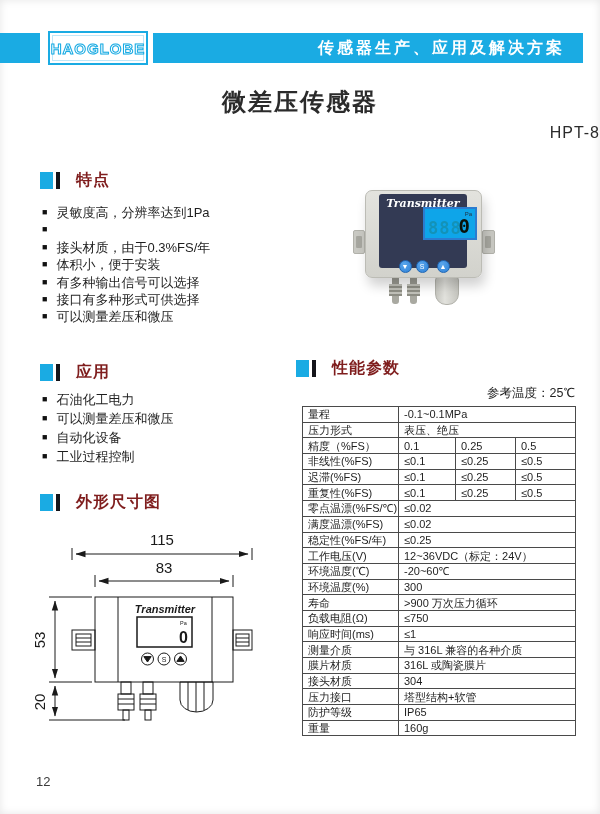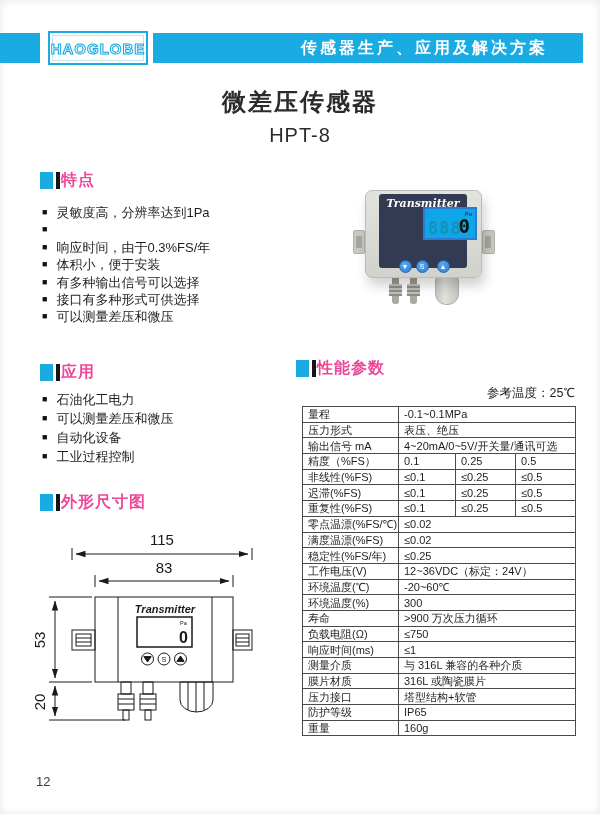--- a/index.html
+++ b/index.html
@@ -16,32 +16,32 @@
     box-shadow:inset 0 0 0 2px #fff, inset 0 0 0 3px #bfe7f8;
     text-align:center;
   }
   .logo-text{
     font-weight:800;font-size:15px;letter-spacing:1px;color:#fff;
     -webkit-text-stroke:1px #1AABE3;text-shadow:0 0 1px #1AABE3;
   }
   .banner{
     position:absolute;left:153px;top:33px;width:430px;height:30px;box-sizing:border-box;
     background:#1AABE3;color:#fff;font-size:16px;font-weight:bold;letter-spacing:3px;
-    text-align:right;line-height:30px;padding-right:35px;
+    text-align:right;line-height:30px;padding-right:18px;
   }
   
   .doc-title{position:absolute;left:0;top:86px;width:100%;text-align:center;
     font-size:24px;font-weight:bold;letter-spacing:2px;color:#2b2b2b;}
-  .doc-model{position:absolute;left:0;top:124px;width:100%;text-align:center;
-    font-size:20px;letter-spacing:1px;color:#2b2b2b;}
+  .doc-model{position:absolute;left:0;top:124px;width:100%;text-align:right;
+    font-size:16px;letter-spacing:1px;color:#2b2b2b;}
   
   .sec-head{position:absolute;display:flex;align-items:center;}
   .sec-sq{width:13px;height:17px;background:#1AABE3;}
   .sec-bar{width:4px;height:17px;background:#14141a;margin-left:3px;}
-  .sec-label{font-size:16px;font-weight:bold;color:#ec4899;margin-left:1px;letter-spacing:1px;}
+  .sec-label{font-size:16px;font-weight:bold;color:#7f1d1d;margin-left:16px;letter-spacing:1px;}
   
   ul.blist{position:absolute;list-style:none;margin:0;padding:0;}
   ul.blist li{display:flex;align-items:flex-start;color:#1e1e1e;}
   ul.blist .bullet{font-size:9px;line-height:inherit;margin-right:9px;color:#111;}
   ul.features{left:42px;top:204px;font-size:13px;}
   ul.features li{line-height:17.4px;height:17.4px;}
   ul.apps{left:42px;top:390px;font-size:13px;}
   ul.apps li{line-height:19px;height:19px;}
   
   .spec-note{position:absolute;right:25px;top:385px;font-size:12.5px;color:#1e1e1e;}
@@ -104,21 +104,21 @@
   <ul class="blist features">
       <li>
         <span class="bullet">■</span>
         <span>灵敏度高，分辨率达到1Pa</span>
       </li>
       <li>
         <span class="bullet">■</span>
       </li>
       <li>
         <span class="bullet">■</span>
-        <span>响应时间，由于0.3%FS/年</span>
+        <span>接头材质，由于0.3%FS/年</span>
       </li>
       <li>
         <span class="bullet">■</span>
         <span>体积小，便于安装</span>
       </li>
       <li>
         <span class="bullet">■</span>
         <span>有多种输出信号可以选择</span>
       </li>
       <li>
@@ -203,24 +203,20 @@
     <tbody>
         <tr>
           <td class="lbl">量程</td>
           <td colspan="3">-0.1~0.1MPa</td>
         </tr>
         <tr>
           <td class="lbl">压力形式</td>
           <td colspan="3">表压、绝压</td>
         </tr>
         <tr>
-          <td class="lbl">输出信号 mA</td>
-          <td colspan="3">4~20mA/0~5V/开关量/通讯可选</td>
-        </tr>
-        <tr>
           <td class="lbl">精度（%FS）</td>
           <td>0.1</td>
           <td>0.25</td>
           <td>0.5</td>
         </tr>
         <tr>
           <td class="lbl">非线性(%FS)</td>
           <td>≤0.1</td>
           <td>≤0.25</td>
           <td>≤0.5</td>
@@ -273,20 +269,24 @@
           <td class="lbl">响应时间(ms)</td>
           <td colspan="3">≤1</td>
         </tr>
         <tr>
           <td class="lbl">测量介质</td>
           <td colspan="3">与 316L 兼容的各种介质</td>
         </tr>
         <tr>
           <td class="lbl">膜片材质</td>
           <td colspan="3">316L 或陶瓷膜片</td>
+        </tr>
+        <tr>
+          <td class="lbl">接头材质</td>
+          <td colspan="3">304</td>
         </tr>
         <tr>
           <td class="lbl">压力接口</td>
           <td colspan="3">塔型结构+软管</td>
         </tr>
         <tr>
           <td class="lbl">防护等级</td>
           <td colspan="3">IP65</td>
         </tr>
         <tr>

